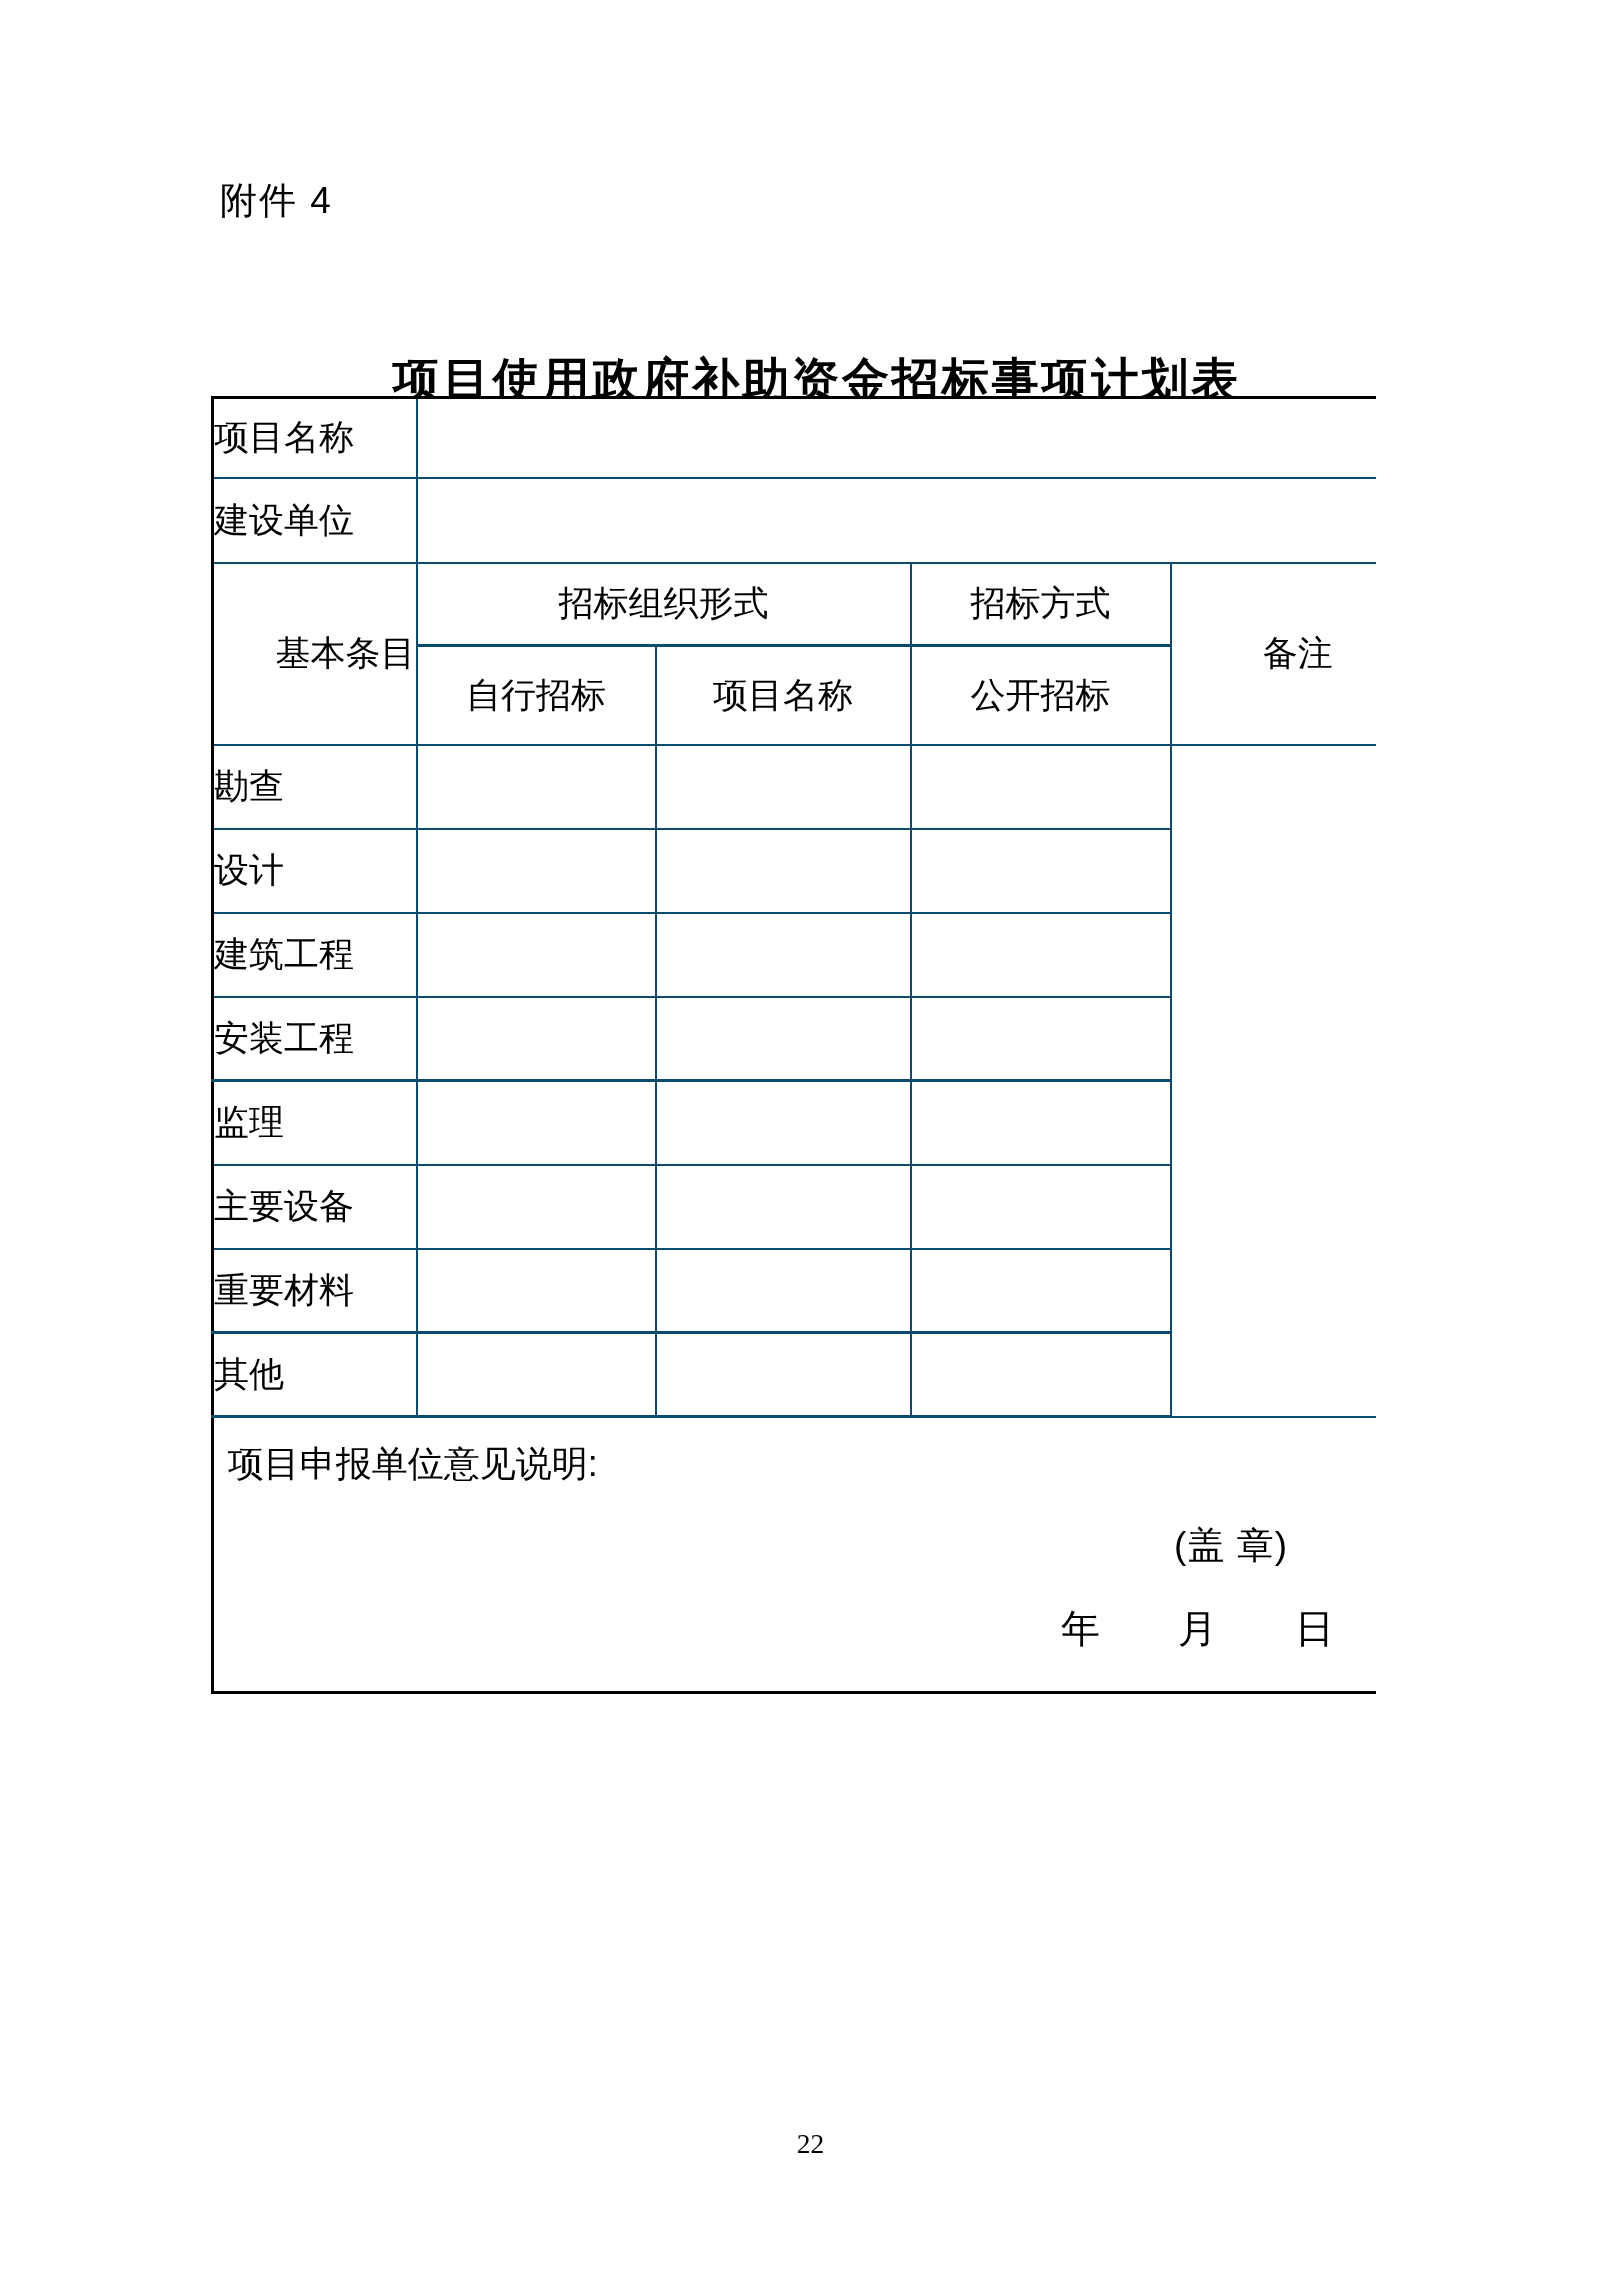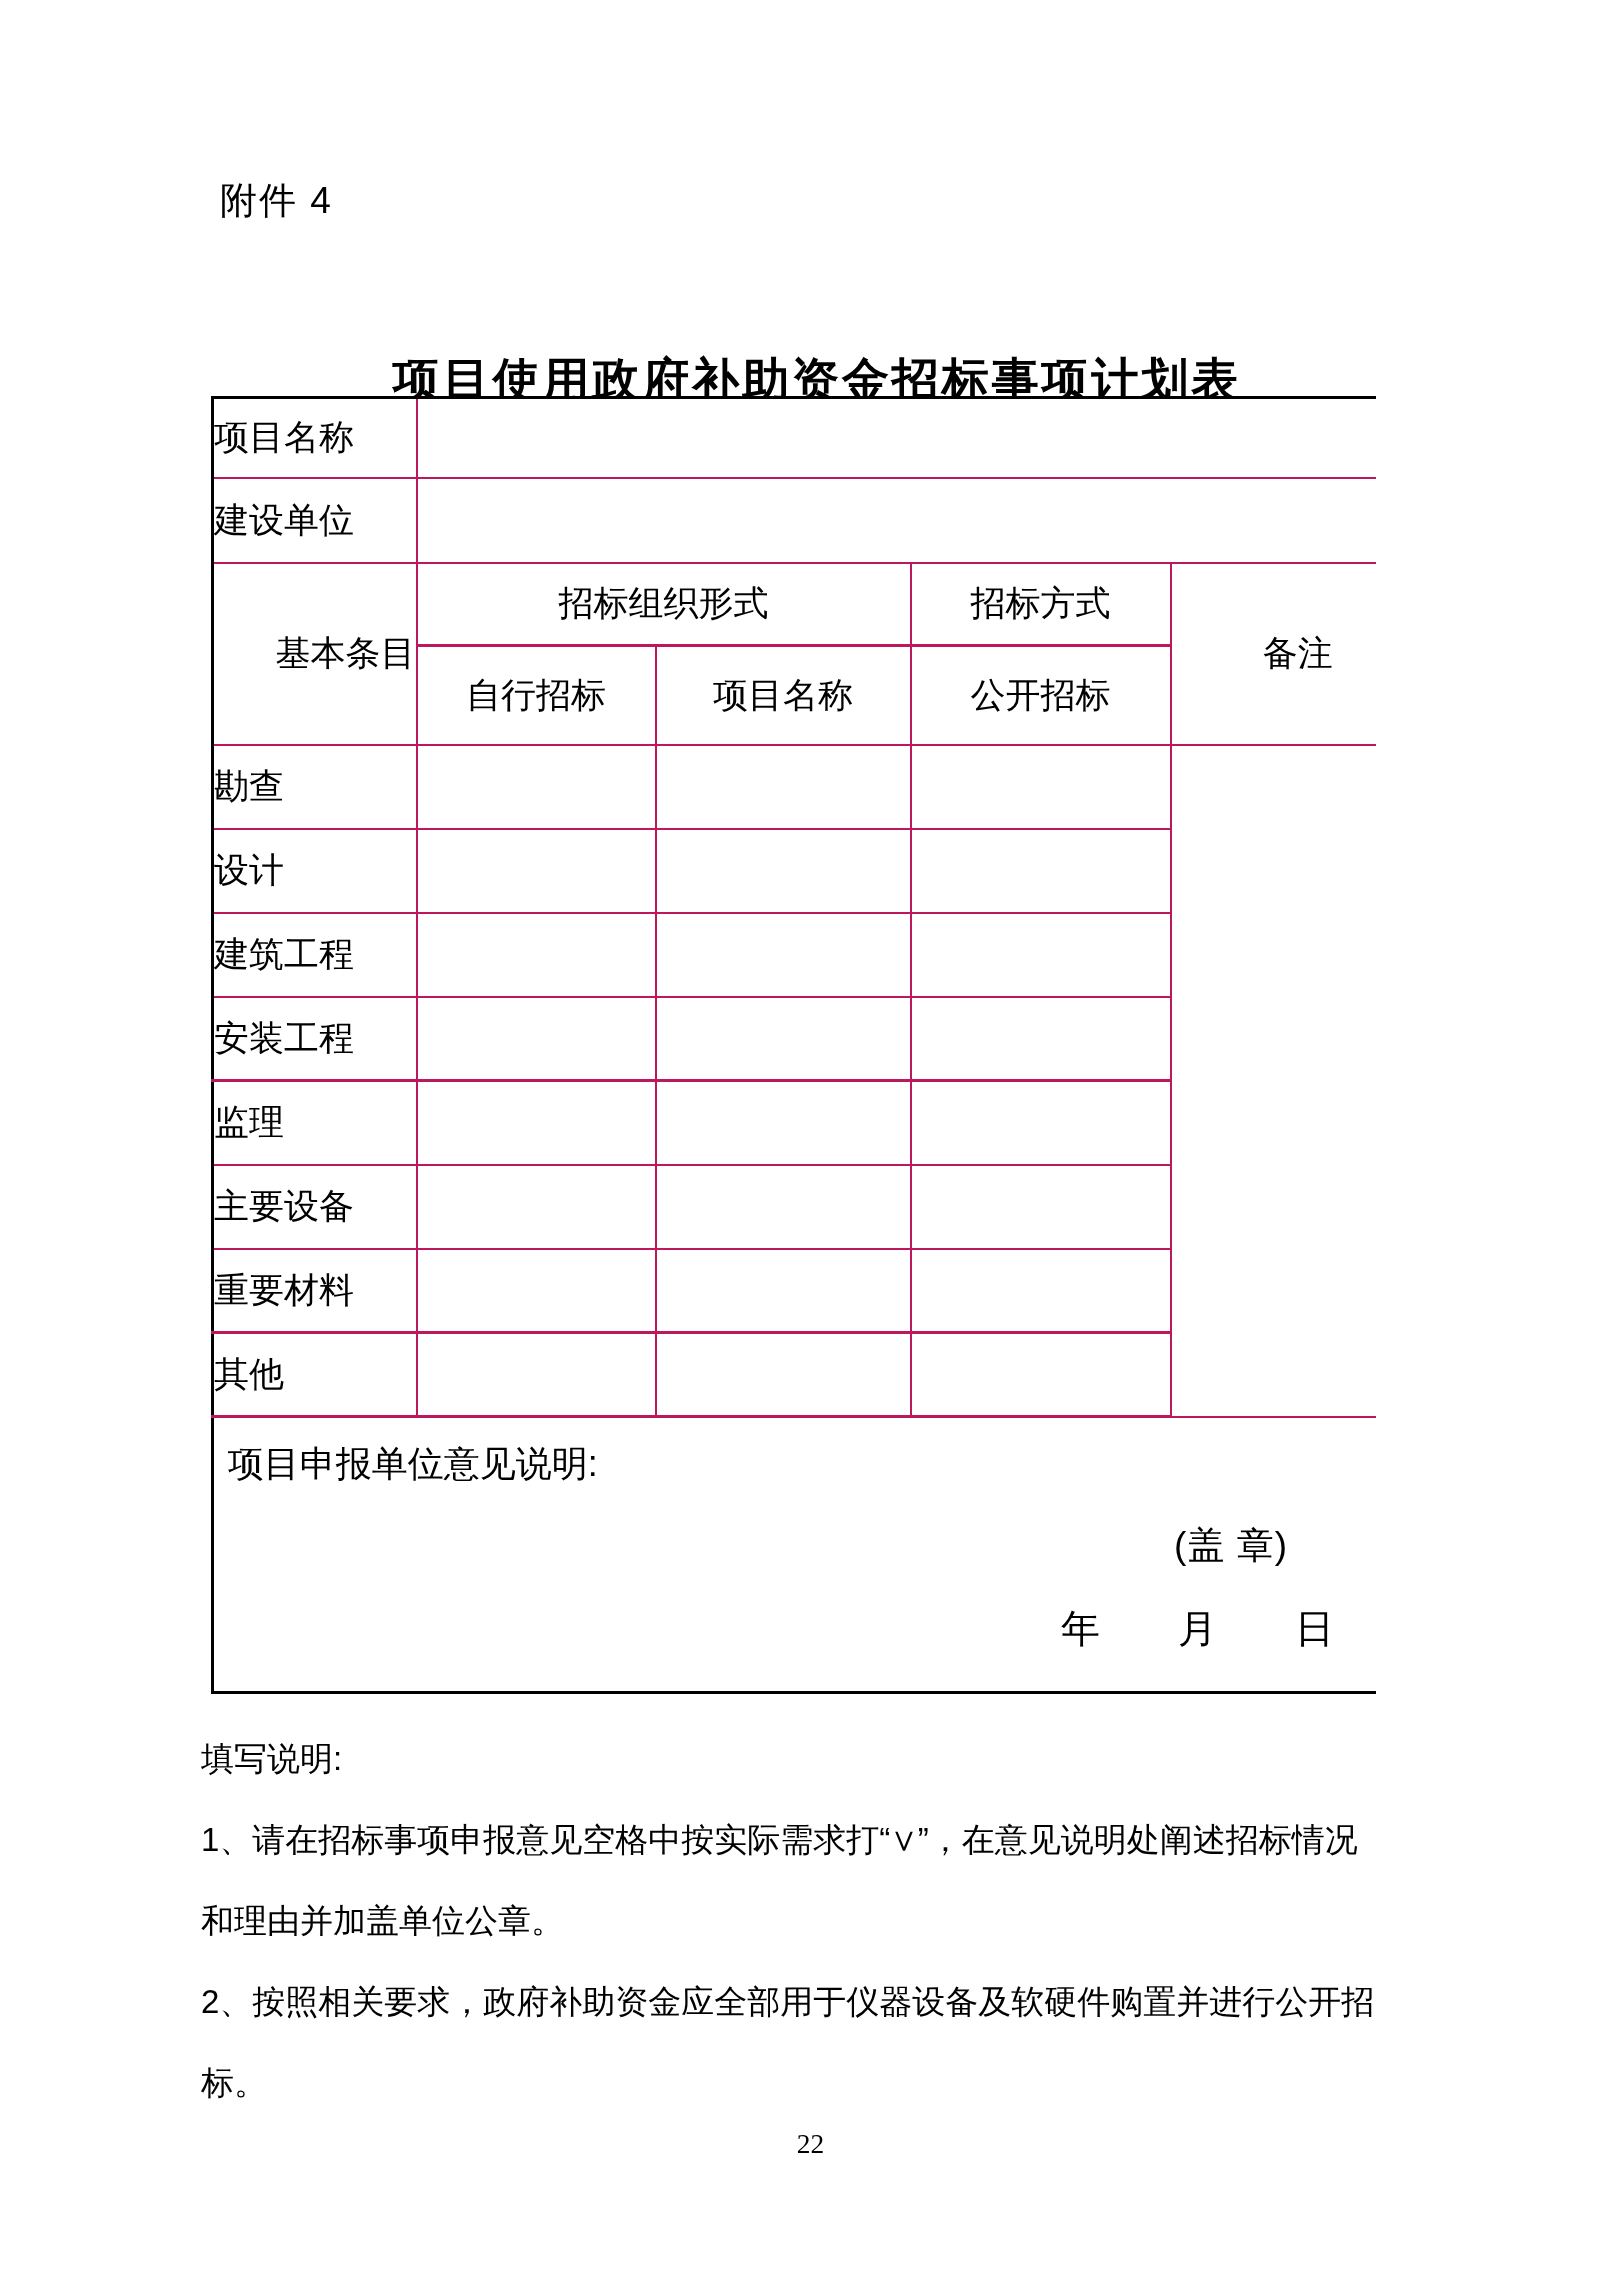--- a/index.html
+++ b/index.html
@@ -42,21 +42,21 @@
   table.sheet{
     position:absolute;
     left:211px;
     top:396px;
     width:1212px;
     border-collapse:collapse;
     table-layout:fixed;
     border:3.9px solid #000000;
   }
   table.sheet td, table.sheet th{
-    border:2px solid #be185d;
+    border:2px solid #0c4a6e;
     font-size:35px;
     font-weight:normal;
     padding:0;
     background:#ffffff;
     vertical-align:middle;
   }
   td.label{
     text-align:left;
     padding-left:15.7px;
     padding-top:13.7px;
@@ -199,24 +199,17 @@
     <tr style="height:276px">
       <td class="opinion-cell" colspan="5">
         <div class="opinion-label">项目申报单位意见说明:</div>
         <div class="seal-line">(盖 章)</div>
         <div class="date-line">年　　月　　日</div>
       </td>
     </tr>
   </tbody>
     </table>
 
-  <div class="notes">
-    <div>填写说明:</div>
-    <div>1、请在招标事项申报意见空格中按实际需求打“∨”，在意见说明处阐述招标情况</div>
-    <div>和理由并加盖单位公章。</div>
-    <div>2、按照相关要求，政府补助资金应全部用于仪器设备及软硬件购置并进行公开招</div>
-    <div>标。</div>
-  </div>
 
   <div class="page-number">22</div>
 
 </div>
 
 
 </body></html>

